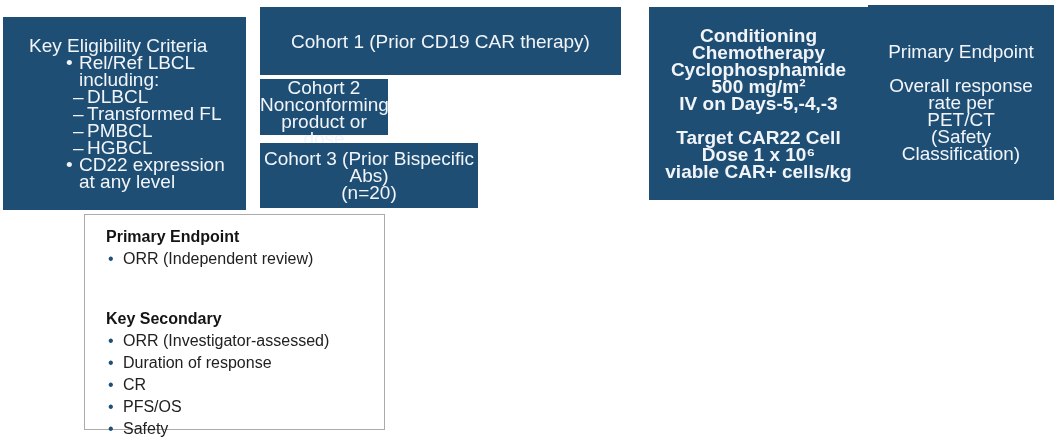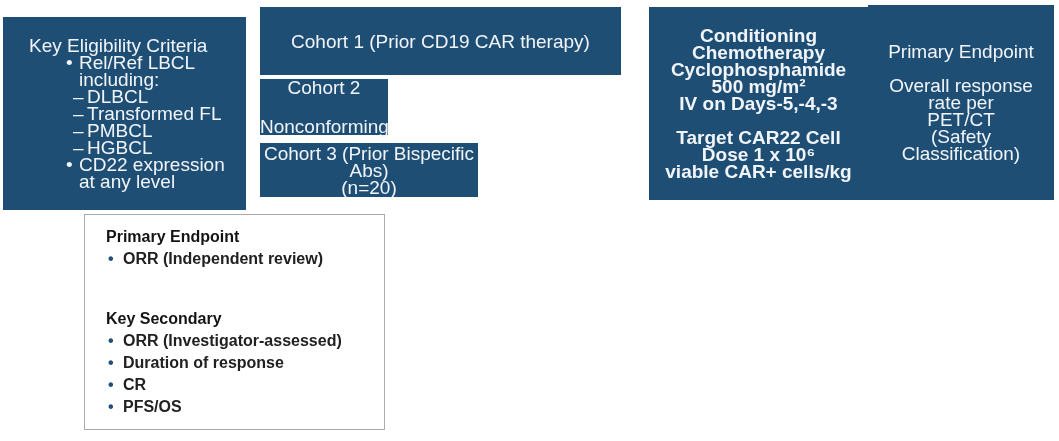--- a/index.html
+++ b/index.html
@@ -16,21 +16,21 @@
     display:flex;
     flex-direction:column;
     justify-content:center;
     box-sizing:border-box;
   }
   .tcenter{text-align:center;}
 
   .elig{left:3px;top:17px;width:243px;height:193px;padding-right:6px;}
   .c1{left:260px;top:7px;width:361px;height:68px;}
   .c2{left:260px;top:79px;width:128px;height:56px;justify-content:space-between;}
-  .c3{left:260px;top:143px;width:218px;height:54px;}
+  .c3{left:260px;top:143px;width:218px;height:65px;}
   .cond{left:649px;top:7px;width:219px;height:193px;padding:0 6px;font-weight:bold;}
   .pe{left:868px;top:5px;width:186px;height:195px;padding:0 6px;}
 
   .elig-title{padding-left:26px;}
   .elig-item{position:relative;padding-left:42px;margin-left:34px;}
   .elig-item::before{content:"\2022";position:absolute;left:29px;}
   .elig-sub{position:relative;padding-left:84px;}
   .elig-sub::before{content:"\2013";position:absolute;left:70px;}
 
   .gap-after{margin-bottom:17px;}
@@ -41,21 +41,21 @@
     left:84px;top:214px;width:301px;height:216px;
     background:#ffffff;
     border:1px solid #ABABAB;
     box-sizing:border-box;
     padding:11px 8px 0 21px;
     font-size:16px;
     line-height:22px;
     color:#212121;
   }
   .p-head{font-weight:bold;color:#141414;}
-  .p-item{position:relative;padding-left:17px;font-weight:bold;}
+  .p-item{position:relative;padding-left:17px;}
   .p-item::before{content:"\2022";position:absolute;left:2px;color:#1F4E79;}
   .sec-gap{margin-top:38px;}
 </style>
 </head>
 <body>
 
 <div class="stage">
 
   <div class="dbox elig">
     <div class="elig-title">Key Eligibility Criteria</div>
@@ -67,20 +67,21 @@
     <div class="elig-item">CD22 expression at any level</div>
   </div>
 
   <div class="dbox c1 tcenter">
     <div>Cohort 1 (Prior CD19 CAR therapy)</div>
   </div>
 
   <div class="dbox c2 tcenter">
     <div>Cohort 2</div>
     <div>Nonconforming</div>
+    <div>product or dose</div>
   </div>
 
   <div class="dbox c3 tcenter">
     <div>Cohort 3 (Prior Bispecific Abs)</div>
     <div>(n=20)</div>
   </div>
 
   <div class="dbox cond tcenter">
     <div>Conditioning Chemotherapy</div>
     <div>Cyclophosphamide 500 mg/m²</div>
@@ -97,15 +98,16 @@
   </div>
 
   <div class="panel">
     <div class="p-head">Primary Endpoint</div>
     <div class="p-item">ORR (Independent review)</div>
     <div class="p-head sec-gap">Key Secondary</div>
     <div class="p-item">ORR (Investigator-assessed)</div>
     <div class="p-item">Duration of response</div>
     <div class="p-item">CR</div>
     <div class="p-item">PFS/OS</div>
+    <div class="p-item">Safety</div>
   </div>
 
 </div>
 
 </body></html>

